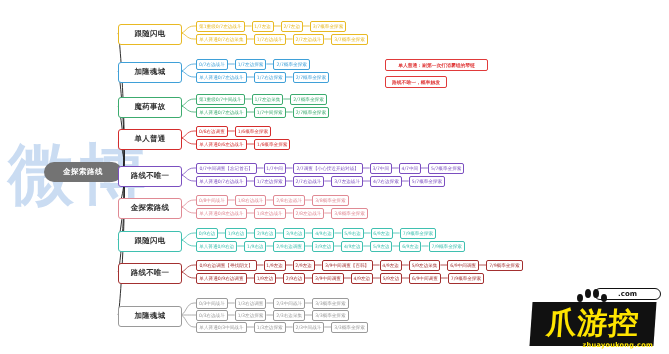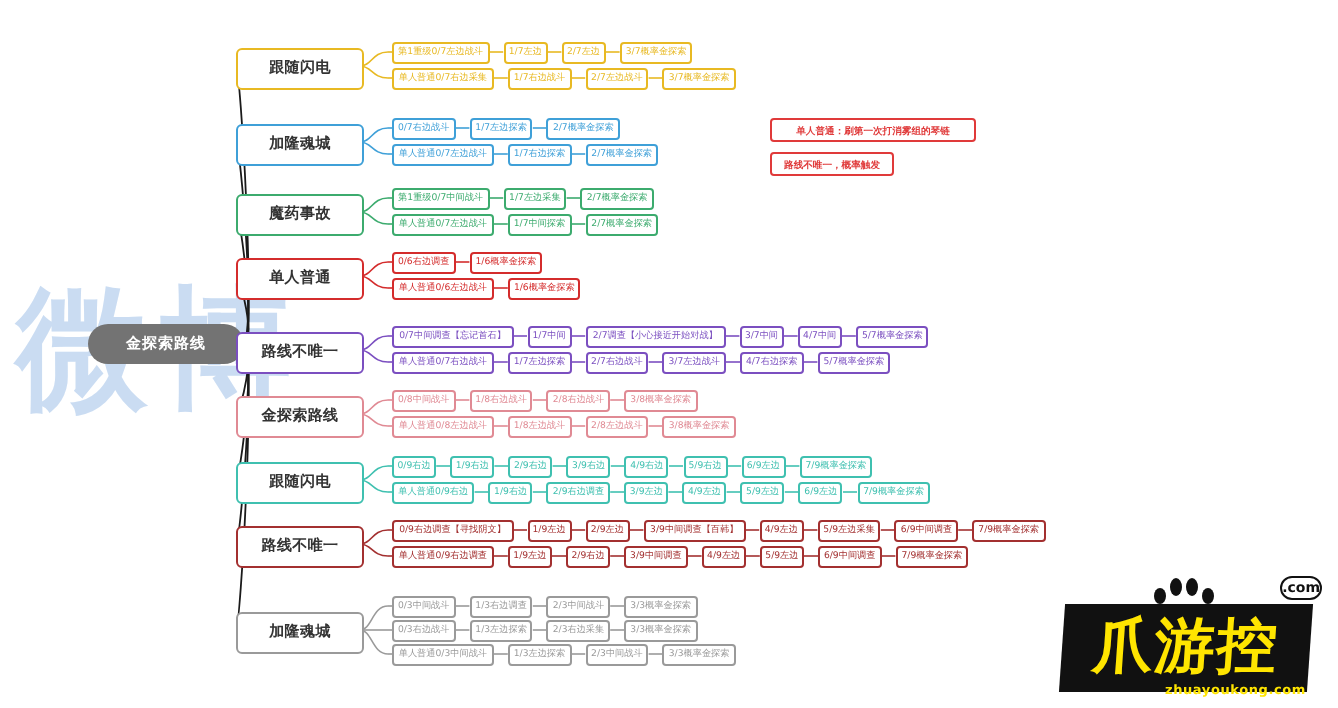--- a/index.html
+++ b/index.html
@@ -84,21 +84,21 @@
     transform:skewX(-4deg);
   }
   .logo-url{
     position:absolute;left:30px;bottom:1px;width:110px;
     text-align:right;color:#ffe500;font-size:6.5px;font-weight:bold;
     letter-spacing:.3px;
   }
   .logo-bubble{
     position:absolute;right:2px;top:0px;
     background:#ffffff;border:1.6px solid #111;border-radius:7px;
-    padding:1px 0;font-size:7px;font-weight:bold;color:#111;
+    padding:1px 23px;font-size:7px;font-weight:bold;color:#111;
   }
   .paw{position:absolute;left:62px;top:0px;width:34px;height:20px;}
   .paw i{position:absolute;background:#111;border-radius:50%;display:block;}
 </style>
 </head>
 <body>
 
 <div id="canvas">
 
   <div class="watermark">微博</div>

